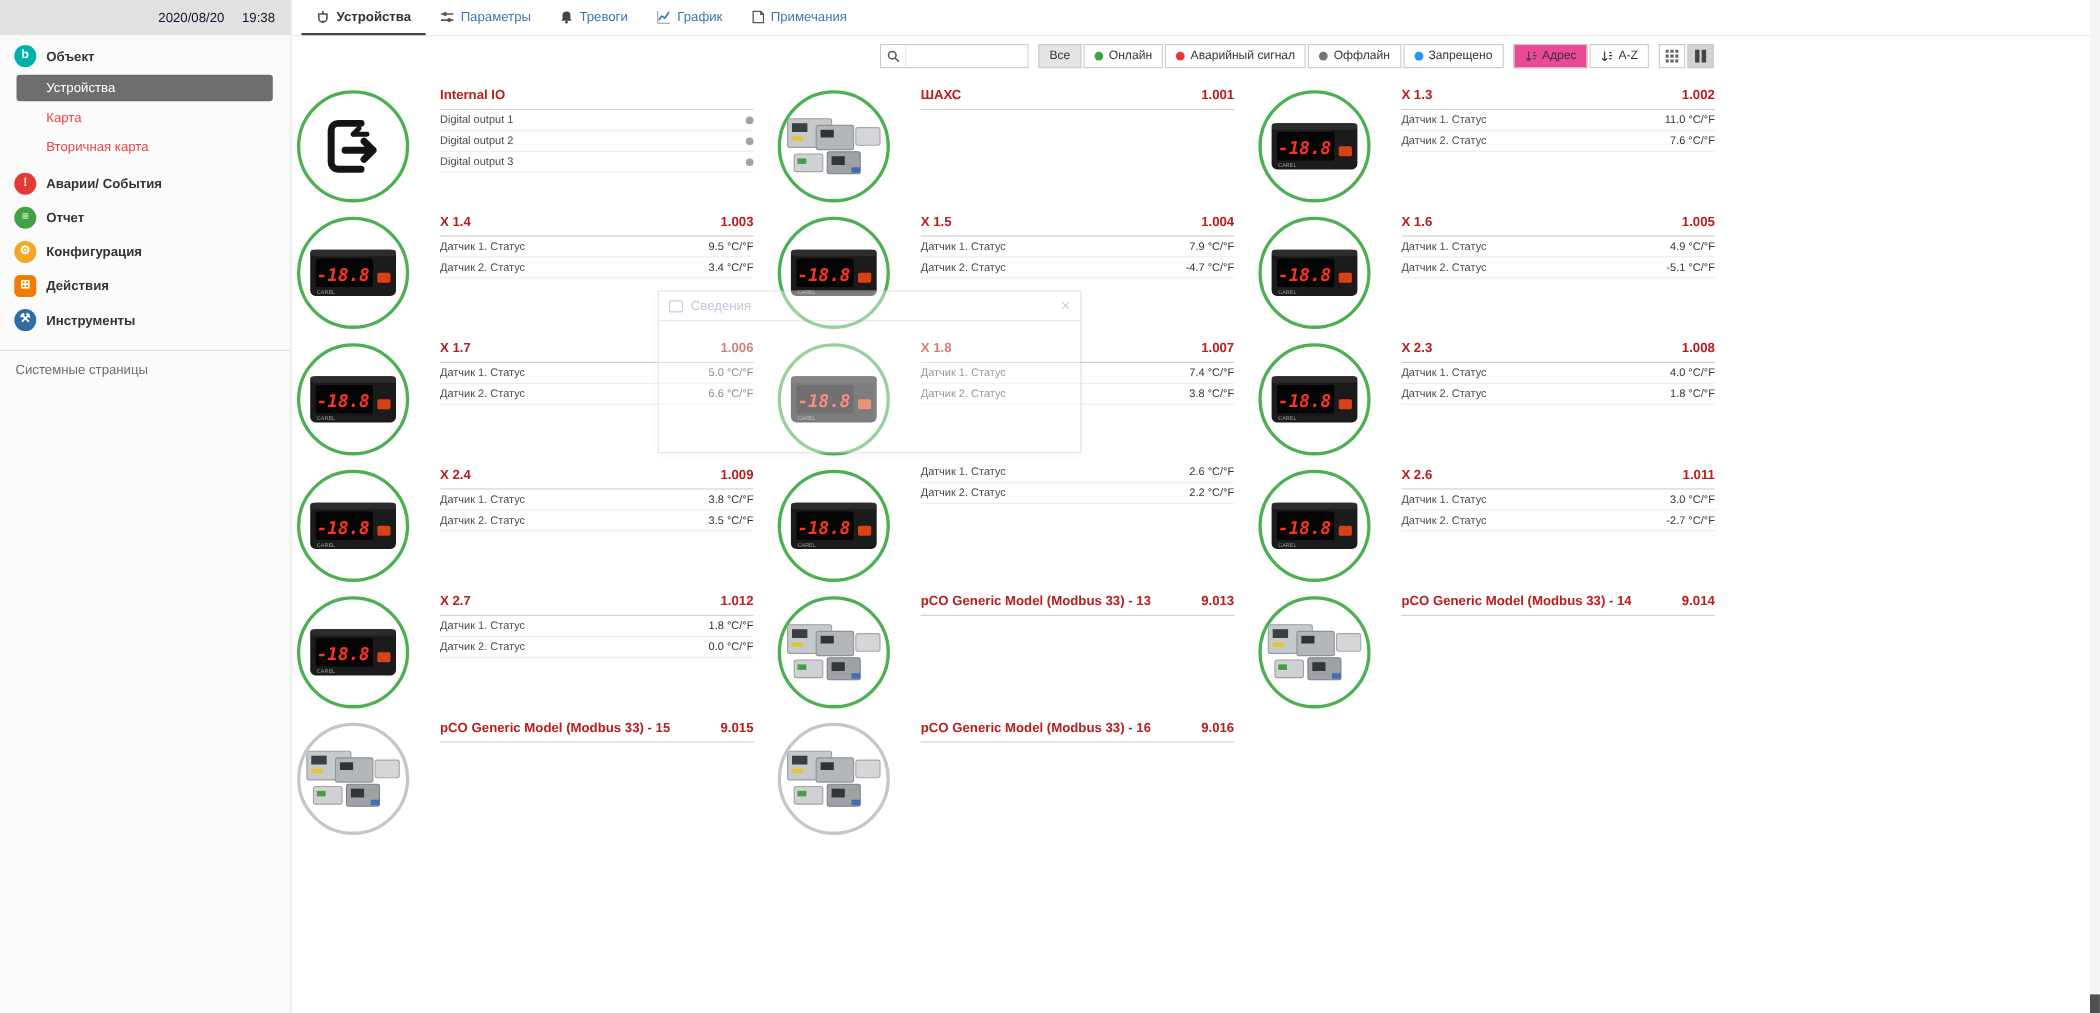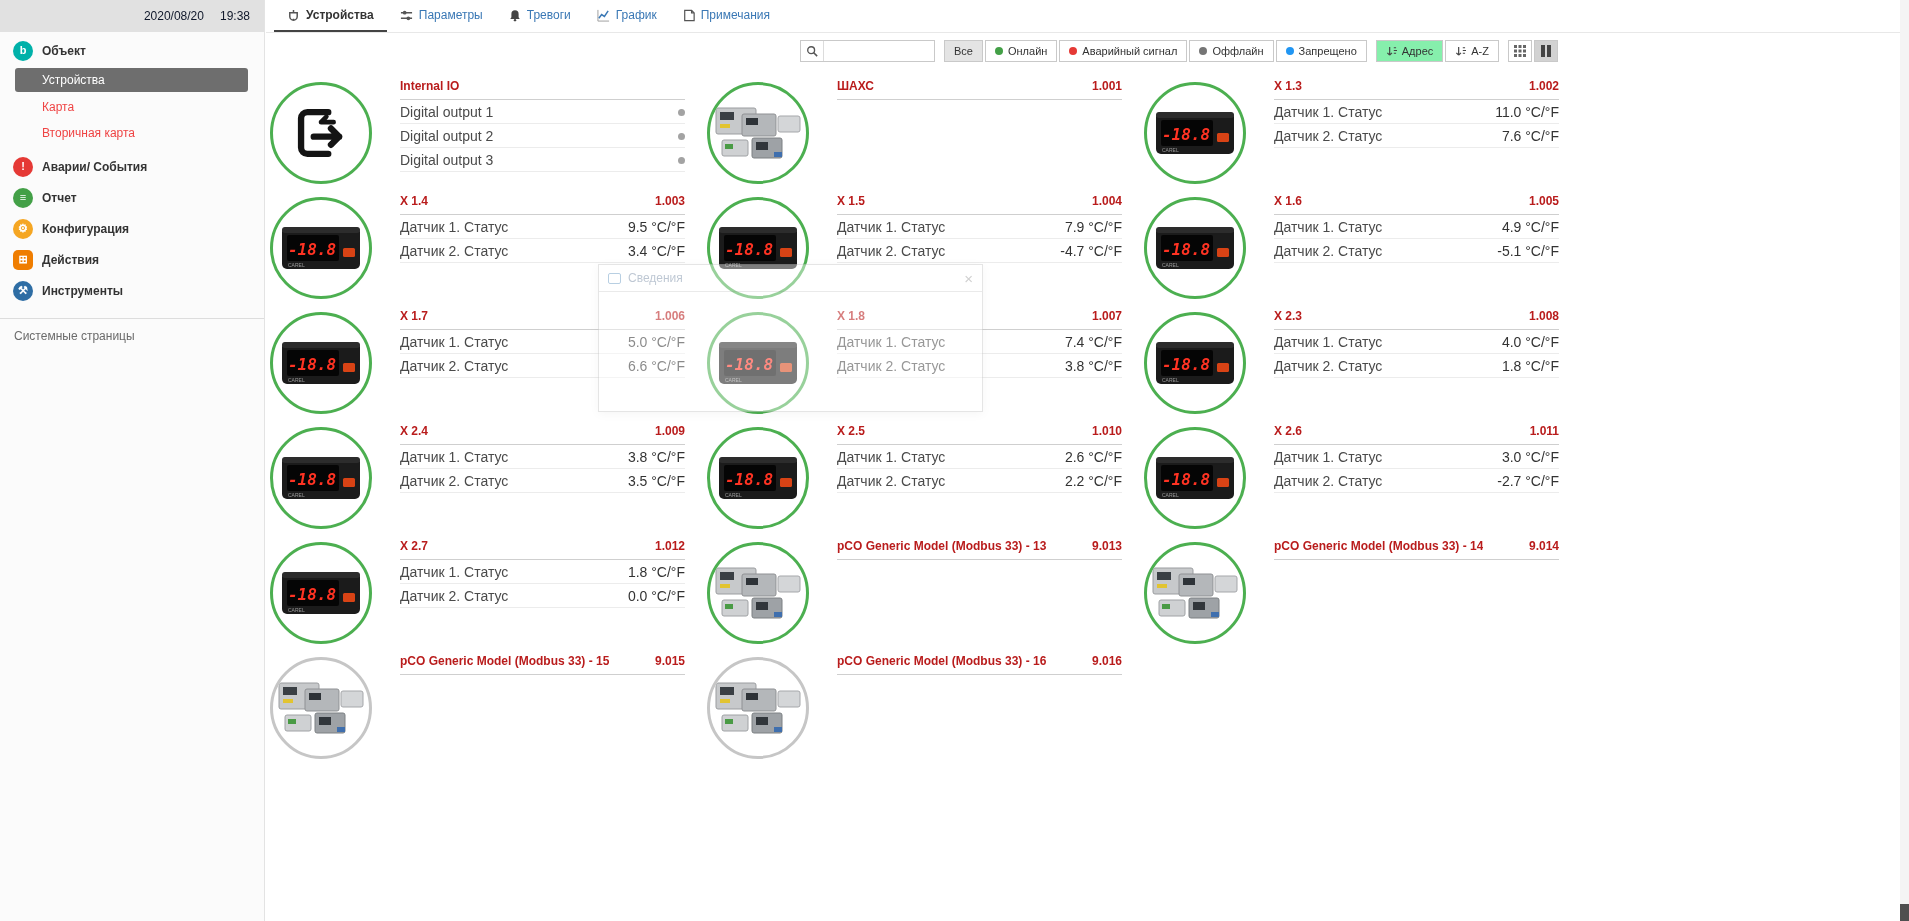--- a/index.html
+++ b/index.html
@@ -30,38 +30,38 @@
   .tab svg{display:block;}
   
   .content-inner{width:1300px;}
   .toolbar{display:flex;align-items:center;justify-content:flex-end;gap:9px;padding:7px 8px 6px 0;box-sizing:border-box;}
   .search{display:flex;align-items:center;border:1px solid #c9c9c9;height:22px;box-sizing:border-box;background:#fff;}
   .search-btn{width:22px;height:100%;display:flex;align-items:center;justify-content:center;border-right:1px solid #dcdcdc;background:#fff;cursor:pointer;}
   .search input{border:none;outline:none;width:100px;height:18px;font-size:11px;padding:0 5px;font-family:"Liberation Sans",sans-serif;}
   .btn-group{display:flex;gap:2px;text-align:right;}
   .btn{height:22px;box-sizing:border-box;border:1px solid #c9c9c9;background:#fff;display:flex;align-items:center;gap:5px;padding:0 9px;font-size:11px;color:#333;cursor:pointer;white-space:nowrap;}
   .btn.sel-all{background:#e4e4e4;}
-  .btn.sel-addr{background:#86efac;}
+  .btn.sel-addr{background:#ec4899;}
   .dot{width:8px;height:8px;border-radius:50%;display:inline-block;}
   .dot-online{background:#43a047;}
   .dot-alarm{background:#e53935;}
   .dot-offline{background:#757575;}
   .dot-disabled{background:#2196f3;}
   .view-btn{width:24px;justify-content:center;padding:0;}
   .view-btn.selected{background:#d2d2d2;}
   
   .cards{display:grid;grid-template-columns:repeat(3,437px);grid-auto-rows:minmax(115px,auto);padding:4px 0 0 4px;}
   .card{display:flex;box-sizing:border-box;padding-right:22px;cursor:pointer;}
   .circle{width:102px;height:102px;min-width:102px;border-radius:50%;border:3px solid #4caf50;background:#fff;margin-top:10px;display:flex;align-items:center;justify-content:center;overflow:hidden;box-sizing:border-box;text-decoration:underline;}
   .circle.border-gray{border-color:#c6c6c6;}
   .info{flex:1;margin-left:28px;margin-top:3px;min-width:0;}
   .title-row{display:flex;justify-content:space-between;align-items:baseline;padding:4px 0 6px;border-bottom:1px solid #cfcfcf;font-size:12px;font-weight:bold;color:#b91c1c;}
   .card-title{overflow:hidden;text-overflow:ellipsis;white-space:nowrap;}
   .card-address{margin-left:10px;}
-  .card-row{display:flex;align-items:center;padding:4px 0 3px;border-bottom:1px solid #ececec;font-size:14px;color:#4a4a4a;}
+  .card-row{display:flex;align-items:center;padding:4px 0 3px;border-bottom:1px solid #ececec;font-size:10px;color:#4a4a4a;}
   .row-label{flex:1;}
   .row-value{color:#333;}
   .row-dot{width:7px;height:7px;border-radius:50%;background:#a3a3a3;margin-left:8px;}
   .device-img{display:none;}
   .card.img-io .img-io{display:block;}
   .card.img-controller .img-controller{display:block;}
   .card.img-pco .img-pco{display:block;}
   
   .modal{position:absolute;left:598px;top:264px;width:383px;height:146px;background:rgba(255,255,255,0.78);border:1px solid rgba(170,170,170,0.55);box-shadow:0 2px 10px rgba(0,0,0,0.08);opacity:0.55;z-index:5;}
   .modal-header{height:26px;display:flex;align-items:center;gap:7px;padding:0 9px;border-bottom:1px solid rgba(200,200,200,0.7);color:#8a9bb0;font-size:12px;}
@@ -544,24 +544,20 @@
         <rect x="1" y="3" width="78" height="42" rx="5" fill="#1b1b1b"></rect>
         <rect x="1" y="3" width="78" height="6" rx="3" fill="#2c2c2c"></rect>
         <rect x="6" y="11" width="52" height="26" rx="2" fill="#050505"></rect>
         <text x="31" y="31" font-family="DejaVu Sans Mono, monospace" font-size="16" font-weight="bold" font-style="italic" fill="#ff3323" text-anchor="middle">-18.8</text>
         <rect x="62" y="24" width="12" height="9" rx="1.5" fill="#d84315"></rect>
         <text x="7" y="43" font-family="Liberation Sans, sans-serif" font-size="5" fill="#9a9a9a">CAREL</text>
       </svg>
 
     </div>
     <div class="info">
-      <div class="title-row">
-        <span class="card-title">X 2.5</span>
-        <span class="card-address">1.010</span>
-      </div>
       <div class="card-rows">
               <div class="card-row">
                 <span class="row-label">Датчик 1. Статус</span>
                 <span class="row-value">2.6 °C/°F</span>
               </div>
               <div class="card-row">
                 <span class="row-label">Датчик 2. Статус</span>
                 <span class="row-value">2.2 °C/°F</span>
               </div>
             </div>

